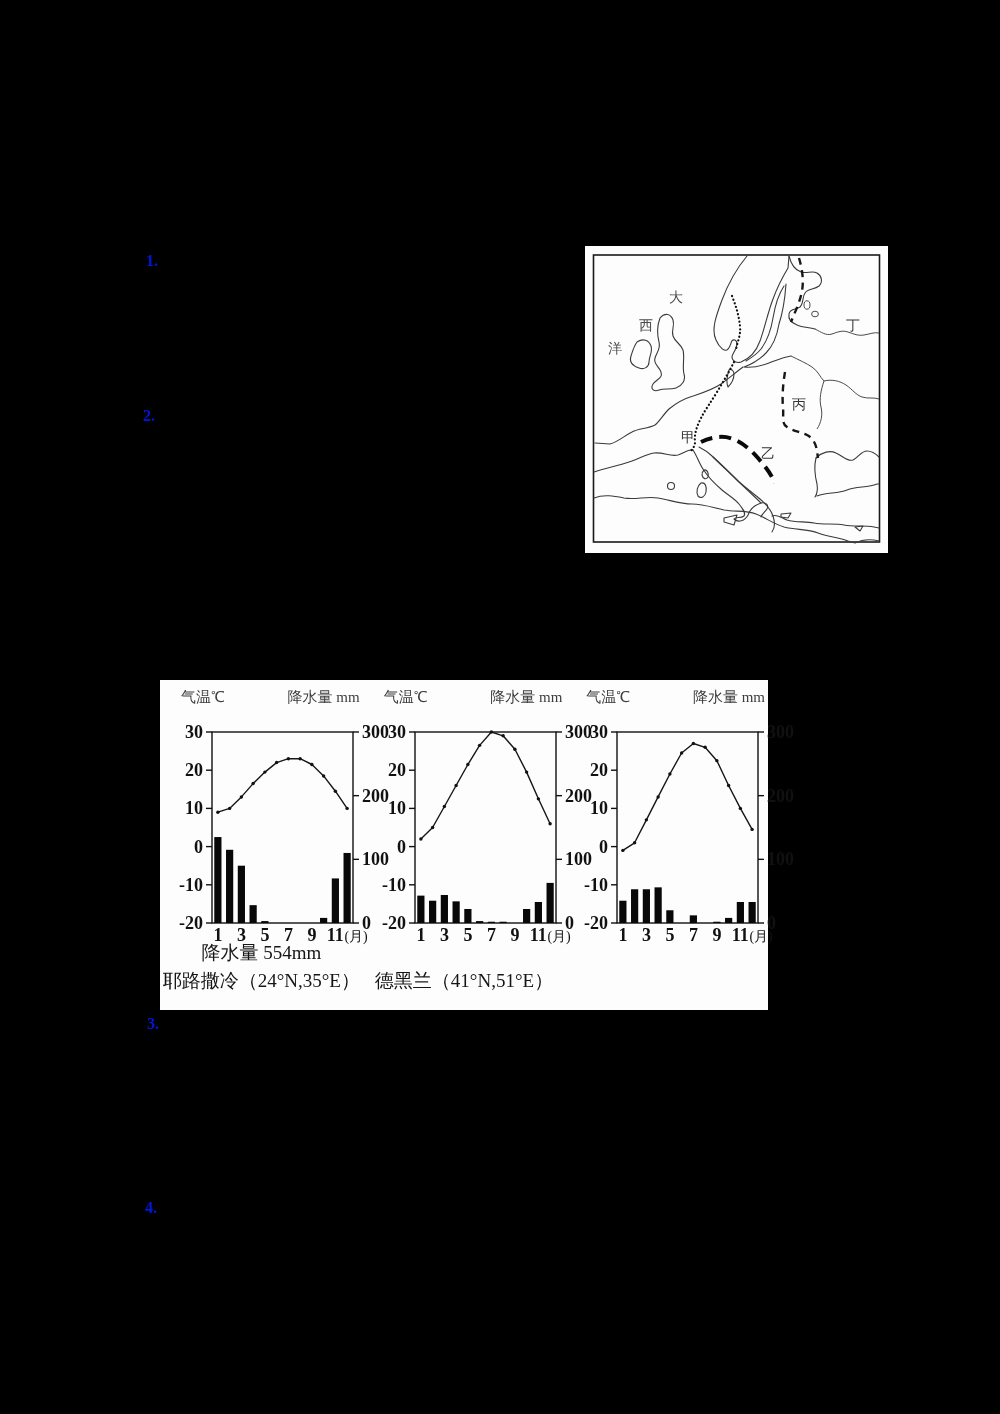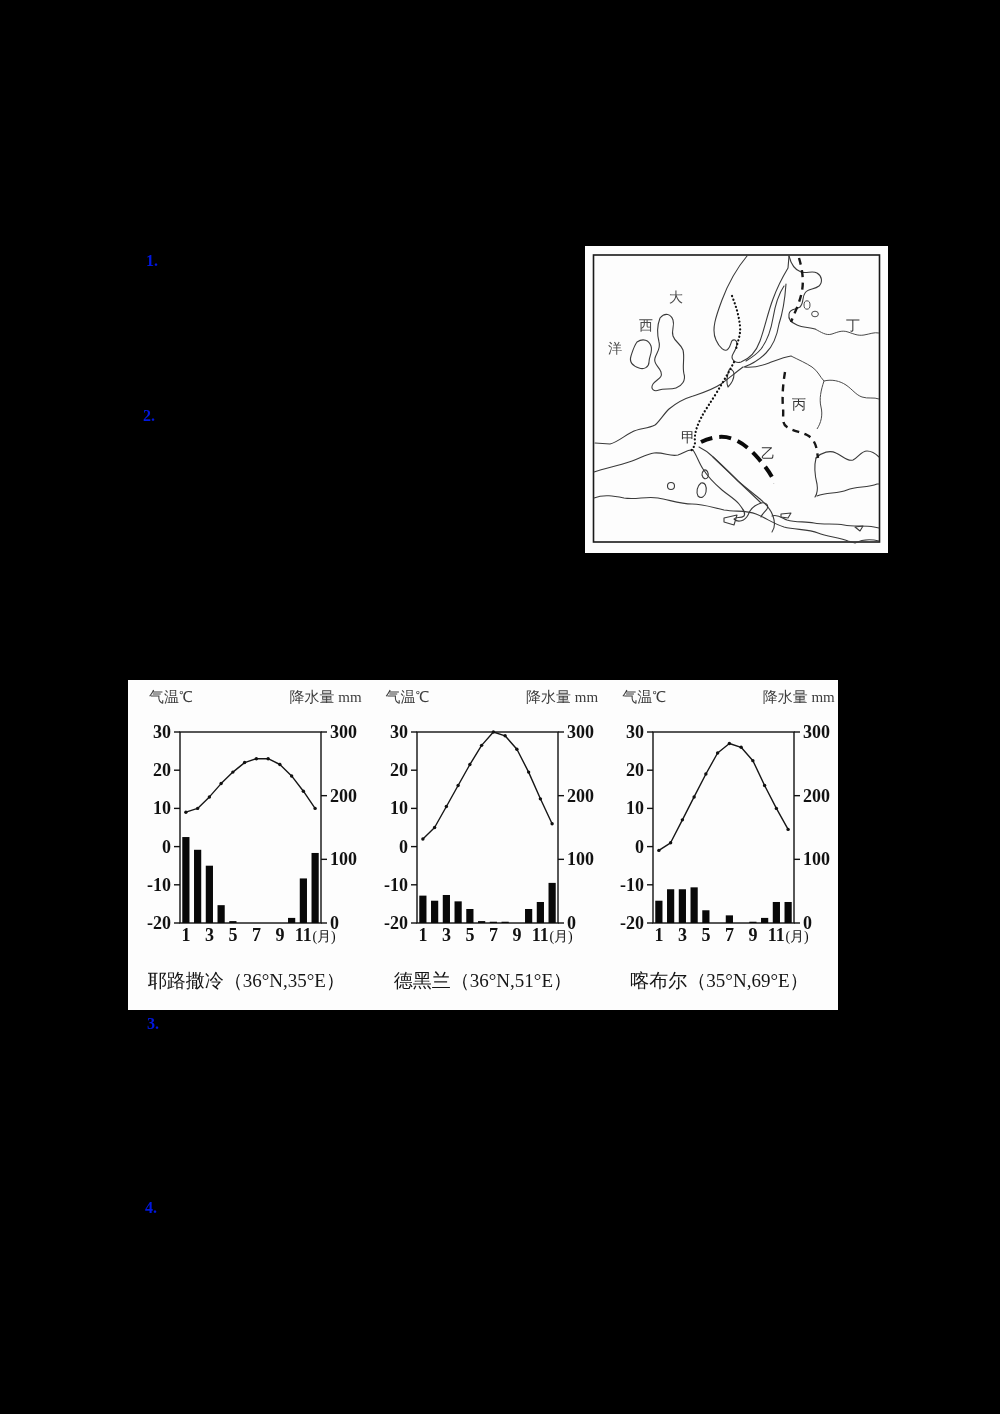--- a/index.html
+++ b/index.html
@@ -12,21 +12,21 @@
   .map-panel svg{display:block;}
   .coast{fill:none;stroke:#3a3a3a;stroke-width:1.1;stroke-linejoin:round;stroke-linecap:round;}
   .thin{fill:none;stroke:#4a4a4a;stroke-width:1;stroke-linejoin:round;}
   .frame{fill:none;stroke:#1a1a1a;stroke-width:1.6;}
   .b-dotted{fill:none;stroke:#111;stroke-width:2.2;stroke-dasharray:0.2 3.6;stroke-linecap:round;}
   .b-thick{fill:none;stroke:#0a0a0a;stroke-width:4;stroke-dasharray:12 7;}
   .b-dash{fill:none;stroke:#171717;stroke-width:2.4;stroke-dasharray:7 5.5;}
   .map-label{font-size:14px;fill:#4a4a4a;font-family:"Liberation Serif",serif;}
   .map-label.dark{fill:#333;}
   
-  .charts-panel{position:absolute;left:128px;top:680px;width:710px;height:330px;background:#fdfdfd;
+  .charts-panel{position:absolute;left:160px;top:680px;width:608px;height:330px;background:#fdfdfd;
                 display:flex;}
   .chart-cell{position:relative;width:236.6px;height:330px;}
   .chart-header span{position:absolute;top:8px;font-size:15px;color:#3c3c3c;white-space:nowrap;}
   .t-title{left:21px;}
   .p-title{right:3px;}
   .plot{position:absolute;left:0;top:22px;}
   .cap{position:absolute;left:0;width:100%;text-align:center;color:#151515;white-space:nowrap;}
   .cap1{top:260px;font-size:19px;}
   .cap2{top:288px;font-size:19px;}
 </style>
@@ -142,21 +142,22 @@
         <circle cx="175.375" cy="89.21000000000001" r="1.7" fill="#111"></circle>
         <circle cx="187.125" cy="106.4" r="1.7" fill="#111"></circle>
         <text x="57.875" y="239" text-anchor="middle" font-family="&quot;Liberation Serif&quot;, serif" font-size="18" font-weight="600" fill="#111">1</text>
         <text x="81.375" y="239" text-anchor="middle" font-family="&quot;Liberation Serif&quot;, serif" font-size="18" font-weight="600" fill="#111">3</text>
         <text x="104.875" y="239" text-anchor="middle" font-family="&quot;Liberation Serif&quot;, serif" font-size="18" font-weight="600" fill="#111">5</text>
         <text x="128.375" y="239" text-anchor="middle" font-family="&quot;Liberation Serif&quot;, serif" font-size="18" font-weight="600" fill="#111">7</text>
         <text x="151.875" y="239" text-anchor="middle" font-family="&quot;Liberation Serif&quot;, serif" font-size="18" font-weight="600" fill="#111">9</text>
         <text x="175.375" y="239" text-anchor="middle" font-family="&quot;Liberation Serif&quot;, serif" font-size="18" font-weight="600" fill="#111">11</text>
         <text x="184.375" y="239" text-anchor="start" font-family="&quot;Liberation Serif&quot;, serif" font-size="14" font-weight="400" fill="#111">(月)</text>
       </svg>
-    <div class="cap cap2">耶路撒冷（36°N,35°E）</div>
+    <div class="cap cap1">降水量 554mm</div>
+    <div class="cap cap2">耶路撒冷（24°N,35°E）</div>
   </div>
 
   <div class="chart-cell">
     <div class="chart-header">
       <span class="t-title">气温℃</span>
       <span class="p-title">降水量  mm</span>
     </div>
     <svg class="plot" width="236" height="252">
         <rect x="52" y="30" width="141" height="191" fill="none" stroke="#111" stroke-width="1.4"></rect>
         <line x1="46" y1="30" x2="52" y2="30" stroke="#111" stroke-width="1.4"></line>
@@ -204,21 +205,21 @@
         <circle cx="175.375" cy="96.85" r="1.7" fill="#111"></circle>
         <circle cx="187.125" cy="121.67999999999999" r="1.7" fill="#111"></circle>
         <text x="57.875" y="239" text-anchor="middle" font-family="&quot;Liberation Serif&quot;, serif" font-size="18" font-weight="600" fill="#111">1</text>
         <text x="81.375" y="239" text-anchor="middle" font-family="&quot;Liberation Serif&quot;, serif" font-size="18" font-weight="600" fill="#111">3</text>
         <text x="104.875" y="239" text-anchor="middle" font-family="&quot;Liberation Serif&quot;, serif" font-size="18" font-weight="600" fill="#111">5</text>
         <text x="128.375" y="239" text-anchor="middle" font-family="&quot;Liberation Serif&quot;, serif" font-size="18" font-weight="600" fill="#111">7</text>
         <text x="151.875" y="239" text-anchor="middle" font-family="&quot;Liberation Serif&quot;, serif" font-size="18" font-weight="600" fill="#111">9</text>
         <text x="175.375" y="239" text-anchor="middle" font-family="&quot;Liberation Serif&quot;, serif" font-size="18" font-weight="600" fill="#111">11</text>
         <text x="184.375" y="239" text-anchor="start" font-family="&quot;Liberation Serif&quot;, serif" font-size="14" font-weight="400" fill="#111">(月)</text>
       </svg>
-    <div class="cap cap2">德黑兰（36°N,51°E）</div>
+    <div class="cap cap2">德黑兰（41°N,51°E）</div>
   </div>
 
   <div class="chart-cell">
     <div class="chart-header">
       <span class="t-title">气温℃</span>
       <span class="p-title">降水量 mm</span>
     </div>
     <svg class="plot" width="236" height="252">
         <rect x="52" y="30" width="141" height="191" fill="none" stroke="#111" stroke-width="1.4"></rect>
         <line x1="46" y1="30" x2="52" y2="30" stroke="#111" stroke-width="1.4"></line>
@@ -265,16 +266,15 @@
         <circle cx="175.375" cy="106.4" r="1.7" fill="#111"></circle>
         <circle cx="187.125" cy="127.41" r="1.7" fill="#111"></circle>
         <text x="57.875" y="239" text-anchor="middle" font-family="&quot;Liberation Serif&quot;, serif" font-size="18" font-weight="600" fill="#111">1</text>
         <text x="81.375" y="239" text-anchor="middle" font-family="&quot;Liberation Serif&quot;, serif" font-size="18" font-weight="600" fill="#111">3</text>
         <text x="104.875" y="239" text-anchor="middle" font-family="&quot;Liberation Serif&quot;, serif" font-size="18" font-weight="600" fill="#111">5</text>
         <text x="128.375" y="239" text-anchor="middle" font-family="&quot;Liberation Serif&quot;, serif" font-size="18" font-weight="600" fill="#111">7</text>
         <text x="151.875" y="239" text-anchor="middle" font-family="&quot;Liberation Serif&quot;, serif" font-size="18" font-weight="600" fill="#111">9</text>
         <text x="175.375" y="239" text-anchor="middle" font-family="&quot;Liberation Serif&quot;, serif" font-size="18" font-weight="600" fill="#111">11</text>
         <text x="184.375" y="239" text-anchor="start" font-family="&quot;Liberation Serif&quot;, serif" font-size="14" font-weight="400" fill="#111">(月)</text>
       </svg>
-    <div class="cap cap2">喀布尔（35°N,69°E）</div>
   </div>
 
 </div>
 
 </body></html>

